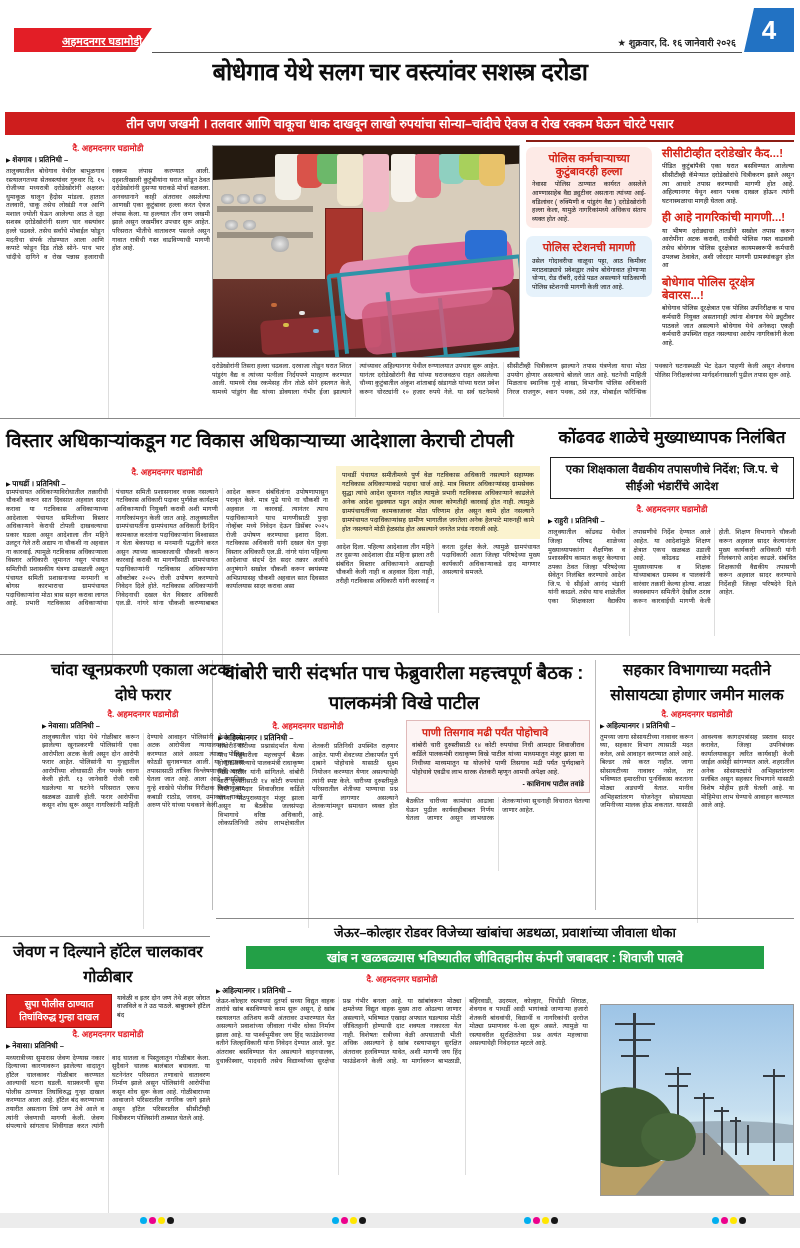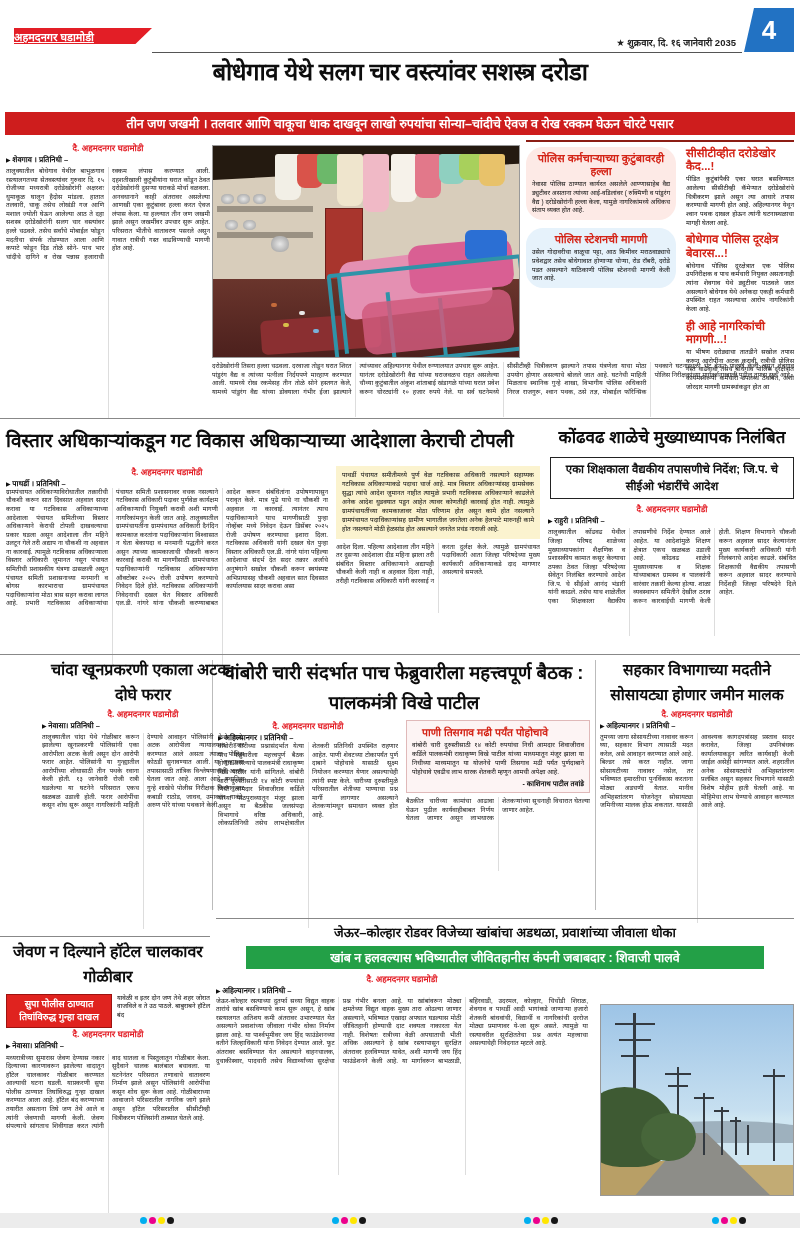--- a/index.html
+++ b/index.html
@@ -1,21 +1,21 @@
 <!DOCTYPE html>
 <html><head>
 <meta charset="utf-8">
 <style>
   html,body{margin:0;padding:0;background:#fff;}
   .page{position:relative;width:800px;height:1248px;background:#fff;overflow:hidden;
         font-family:"Liberation Sans","DejaVu Sans",sans-serif;color:#111;}
   [data-name]{box-sizing:border-box;}
   .mast-rule{position:absolute;left:152px;top:52px;width:590px;border-top:1.5px solid #555;}
-  .brand-box{position:absolute;left:14px;top:28px;width:138px;height:16px;background:#e31e26;
-             clip-path:polygon(0 0,100% 0,88% 100%,0 100%);display:flex;align-items:center;justify-content:flex-start;}
+  .brand-box{position:absolute;left:14px;top:28px;width:138px;height:24px;background:#e31e26;
+             clip-path:polygon(0 0,100% 0,88% 100%,0 100%);display:flex;align-items:center;justify-content:flex-end;}
   .brand-box span{color:#fff;font-weight:bold;font-size:11px;text-decoration:underline;padding-right:10px;}
   .date-line{position:absolute;right:64px;top:36px;font-size:9.5px;font-weight:bold;color:#222;}
   .pagenum{position:absolute;right:6px;top:8px;width:50px;height:44px;background:#2272c3;
            clip-path:polygon(20% 0,100% 0,100% 100%,0 100%);display:flex;align-items:center;justify-content:center;
            color:#fff;font-size:26px;font-weight:bold;}
   
   .lead-headline{position:absolute;left:0;top:56px;width:800px;text-align:center;font-size:24px;
                  font-weight:800;letter-spacing:-.5px;line-height:1.35;color:#0d0d0d;}
   .lead-subbar{position:absolute;left:5px;top:112px;width:790px;height:23px;background:#ce1d1d;color:#fff;
                font-size:12.5px;font-weight:bold;display:flex;align-items:center;justify-content:center;}
@@ -37,21 +37,21 @@
   .cloth{position:absolute;top:8px;width:26px;height:46px;border-radius:3px 3px 8px 8px;}
   .p1-bedframe{position:absolute;left:118px;top:118px;width:196px;height:96px;border:4px solid #2f93a8;border-radius:4px;
                transform:rotate(-6deg);background:transparent;}
   .p1-bedbar{position:absolute;background:#2f93a8;}
   .p1-blanket{position:absolute;border-radius:12px;}
   .p1-mat{position:absolute;left:48px;bottom:6px;width:120px;height:34px;background:#8a2f31;border-radius:6px;transform:rotate(-4deg);}
   .p1-debris{position:absolute;width:6px;height:4px;border-radius:2px;}
   
   .sidebar{position:absolute;left:526px;top:140px;width:268px;height:218px;border-top:2.5px solid #8c1d14;padding-top:5px;}
   .side-grid{display:flex;gap:10px;}
-  .side-box{width:150px;border-radius:17px;padding:5px 6px;margin-bottom:8px;}
+  .side-box{width:126px;border-radius:7px;padding:5px 6px;margin-bottom:8px;}
   .side-box.red{background:#fdeae6;}
   .side-box.blue{background:#e6f2fb;}
   .side-box h4{margin:0 0 3px 0;color:#d42417;font-size:11px;line-height:1.15;text-align:center;font-weight:800;}
   .side-box p{margin:0;font-size:6.4px;line-height:1.35;text-align:justify;}
   .side-item h4{margin:0 0 2px 0;color:#d42417;font-size:11.5px;font-weight:800;line-height:1.15;}
   .side-item p{margin:0 0 6px 0;font-size:6.4px;line-height:1.35;text-align:justify;}
   .hrule{position:absolute;border-top:1.5px solid #888;}
   
   .art-head{font-weight:800;text-align:center;color:#0d0d0d;line-height:1.5;}
   .vistar{position:absolute;left:6px;top:420px;width:534px;}
@@ -115,21 +115,21 @@
 </style>
 </head>
 <body>
 
 <div class="page" data-name="newspaper-page">
 
   <div class="mast-rule" data-name="masthead-rule"></div>
   <div class="brand-box" data-name="masthead-brand-flag">
     <span data-name="masthead-brand-label">अहमदनगर घडामोडी</span>
   </div>
-  <div class="date-line" data-name="masthead-date">★ शुक्रवार, दि. १६ जानेवारी 2035</div>
+  <div class="date-line" data-name="masthead-date">★ शुक्रवार, दि. १६ जानेवारी २०२६</div>
   <div class="pagenum" data-name="page-number-badge">4</div>
 
   <div class="lead-headline" data-name="lead-headline">बोधेगाव येथे सलग चार वस्त्यांवर सशस्त्र दरोडा</div>
   <div class="lead-subbar" data-name="lead-subheadline-bar">तीन जण जखमी । तलवार आणि चाकूचा धाक दाखवून लाखो रुपयांचा सोन्या–चांदीचे ऐवज व रोख रक्कम घेऊन चोरटे पसार</div>
 
   <div class="lead-left" data-name="lead-article-left-column">
     <div class="byline" data-name="byline">
       <div class="credit" data-name="paper-credit">दै. अहमदनगर घडामोडी</div>
       <div class="dl" data-name="dateline">शेवगाव । प्रतिनिधी –</div>
     </div>
@@ -183,26 +183,26 @@
           <h4 data-name="sidebar-box-title">पोलिस स्टेशनची मागणी</h4>
           <p data-name="sidebar-box-body">उसेल गोदावरीचा वाळूचा पट्टा, आठ किमीवर मराठवाड्याचे प्रवेशद्वार तसेच बोधेगावात होणाऱ्या चोऱ्या, रोड रॉबरी, दरोडे पडत असल्याने याठिकाणी पोलिस स्टेशनची मागणी केली जात आहे.</p>
         </div>
       </div>
       <div style="width:132px;" data-name="sidebar-items-column">
         <div class="side-item" data-name="sidebar-item">
           <h4 data-name="sidebar-item-title">सीसीटीव्हीत दरोडेखोर कैद...!</h4>
           <p data-name="sidebar-item-body">पीडित कुटुंबांपैकी एका घरात बसविण्यात आलेल्या सीसीटीव्ही कॅमेऱ्यात दरोडेखोरांचे चित्रीकरण झाले असून त्या आधारे तपास करण्याची मागणी होत आहे. अहिल्यानगर येथून श्वान पथक दाखल होऊन त्यांनी घटनास्थळाचा मागही घेतला आहे.</p>
         </div>
         <div class="side-item" data-name="sidebar-item">
+          <h4 data-name="sidebar-item-title">ही आहे नागरिकांची मागणी...!</h4>
+          <p data-name="sidebar-item-body">या भीषण दरोड्याचा तातडीने सखोल तपास करून आरोपींना अटक करावी, रात्रीची पोलिस गस्त वाढवावी तसेच बोधेगाव पोलिस दूरक्षेत्रात कायमस्वरूपी कर्मचारी उपलब्ध ठेवावेत, अशी जोरदार मागणी ग्रामस्थांकडून होत आ</p>
+        </div>
+        <div class="side-item" data-name="sidebar-item">
           <h4 data-name="sidebar-item-title">बोधेगाव पोलिस दूरक्षेत्र बेवारस...!</h4>
           <p data-name="sidebar-item-body">बोधेगाव पोलिस दूरक्षेत्रात एक पोलिस उपनिरीक्षक व पाच कर्मचारी नियुक्त असतानाही त्यांना शेवगाव येथे ड्युटीवर पाठवले जात असल्याने बोधेगाव येथे अनेकदा एकही कर्मचारी उपस्थित राहत नसल्याचा आरोप नागरिकांनी केला आहे.</p>
-        </div>
-        <div class="side-item" data-name="sidebar-item">
-          <h4 data-name="sidebar-item-title">ही आहे नागरिकांची मागणी...!</h4>
-          <p data-name="sidebar-item-body">या भीषण दरोड्याचा तातडीने सखोल तपास करून आरोपींना अटक करावी, रात्रीची पोलिस गस्त वाढवावी तसेच बोधेगाव पोलिस दूरक्षेत्रात कायमस्वरूपी कर्मचारी उपलब्ध ठेवावेत, अशी जोरदार मागणी ग्रामस्थांकडून होत आ</p>
         </div>
       </div>
     </div>
   </div>
 
   <div class="lead-below bodytxt" data-name="lead-body-continued">दरोडेखोरांनी तिसरा हल्ला चढवला. दरवाजा तोडून घरात शिरत पांडुरंग वैद्य व त्यांच्या पत्नीला निर्दयपणे मारहाण करण्यात आली. यामध्ये रोख रकमेसह तीन तोळे सोने हस्तगत केले, यामध्ये पांडुरंग वैद्य यांच्या डोक्याला गंभीर ईजा झाल्याने त्यांच्यावर अहिल्यानगर येथील रुग्णालयात उपचार सुरू आहेत. यानंतर दरोडेखोरांनी वैद्य यांच्या घराजवळच राहत असलेल्या चौथ्या कुटुंबातील अंकुश शांताबाई खंडागळे यांच्या घरात प्रवेश करून चोरट्यांनी १० हजार रुपये नेले. या सर्व घटनेमध्ये सीसीटीव्ही चित्रीकरण झाल्याने तपास यंत्रणेला याचा मोठा उपयोग होणार असल्याचे बोलले जात आहे. घटनेची माहिती मिळताच स्थानिक गुन्हे शाखा, विभागीय पोलिस अधिकारी निरज राजगुरू, श्वान पथक, ठसे तज्ञ, मोबाईल फॉरेन्सिक पथकाने घटनास्थळी भेट देऊन पाहणी केली असून शेवगाव पोलिस निरीक्षकांच्या मार्गदर्शनाखाली पुढील तपास सुरू आहे.</div>
 
   <div class="hrule" style="left:0;top:418px;width:800px;" data-name="section-divider"></div>
 
   <div class="vistar" data-name="article-vistar-adhikari">
@@ -285,21 +285,21 @@
     </div>
     <div class="byline" data-name="byline">
       <div class="credit" data-name="paper-credit">दै. अहमदनगर घडामोडी</div>
       <div class="dl" data-name="dateline">नेवासा। प्रतिनिधी –</div>
     </div>
     <div class="bodytxt" data-name="article-body-text">मध्यरात्रीच्या सुमारास जेवण देण्यास नकार दिल्याच्या कारणावरून झालेल्या वादातून हॉटेल चालकावर गोळीबार करण्यात आल्याची घटना घडली. याप्रकरणी सुपा पोलीस ठाण्यात तिघांविरुद्ध गुन्हा दाखल करण्यात आला आहे. हॉटेल बंद करण्याच्या तयारीत असताना तिघे जण तेथे आले व त्यांनी जेवणाची मागणी केली. जेवण संपल्याचे सांगताच शिवीगाळ करत त्यांनी वाद घातला व पिस्तुलातून गोळीबार केला. सुदैवाने चालक बालंबाल बचावला. या घटनेनंतर परिसरात तणावाचे वातावरण निर्माण झाले असून पोलिसांनी आरोपींचा कसून शोध सुरू केला आहे. गोळीबाराच्या आवाजाने परिसरातील नागरिक जागे झाले असून हॉटेल परिसरातील सीसीटीव्ही चित्रीकरण पोलिसांनी ताब्यात घेतले आहे.</div>
   </div>
 
   <div class="jeur" data-name="article-jeur-poles">
     <div class="art-head" data-name="article-headline">जेऊर–कोल्हार रोडवर विजेच्या खांबांचा अडथळा, प्रवाशांच्या जीवाला धोका</div>
-    <div class="greenbar" data-name="article-subhead-green-bar">खांब न हलवल्यास भविष्यातील जीवितहानीस कंपनी जबाबदार : शिवाजी पालवे</div>
+    <div class="greenbar" data-name="article-subhead-green-bar">खांब न खळबळ्यास भविष्यातील जीवितहानीस कंपनी जबाबदार : शिवाजी पालवे</div>
     <div class="jeur-row">
       <div class="jeur-left" data-name="article-text-block">
         <div class="byline" data-name="byline">
           <div class="credit" data-name="paper-credit">दै. अहमदनगर घडामोडी</div>
           <div class="dl" data-name="dateline">अहिल्यानगर । प्रतिनिधी –</div>
         </div>
         <div class="bodytxt" data-name="article-body-text">जेऊर-कोल्हार रस्त्याच्या दुतर्फा सध्या विद्युत वाहक तारांचे खांब बसविण्याचे काम सुरू असून, हे खांब रस्त्यालगत अतिशय कमी अंतरावर उभारण्यात येत असल्याने प्रवाशांच्या जीवाला गंभीर धोका निर्माण झाला आहे. या पार्श्वभूमीवर जय हिंद फाउंडेशनच्या वतीने जिल्हाधिकारी यांना निवेदन देण्यात आले. फूट अंतरावर बसविण्यात येत असल्याने वाहनचालक, दुचाकीस्वार, पादचारी तसेच विद्यार्थ्यांच्या सुरक्षेचा प्रश्न गंभीर बनला आहे. या खांबांवरून मोठ्या क्षमतेच्या विद्युत वाहक मुख्य तारा ओढल्या जाणार असल्याने, भविष्यात एखादा अपघात घडल्यास मोठी जीवितहानी होण्याची दाट शक्यता नाकारता येत नाही. विशेषतः रात्रीच्या वेळी अपघाताची भीती अधिक असल्याने हे खांब रस्त्यापासून सुरक्षित अंतरावर हलविण्यात यावेत, अशी मागणी जय हिंद फाउंडेशनने केली आहे. या मार्गावरून बाभळाडी, बहिरवाडी, उदरमल, कोल्हार, चिचोंडी शिराळ, शेवगाव व पाथर्डी आदी भागांकडे जाणाऱ्या हजारो शेतकरी बांधवांची, विद्यार्थी व नागरिकांची दररोज मोठ्या प्रमाणावर ये-जा सुरू असते. त्यामुळे या रस्त्यावरील सुरक्षिततेचा प्रश्न अत्यंत महत्त्वाचा असल्याचेही निवेदनात म्हटले आहे.</div>
       </div>
     </div>
   </div>

